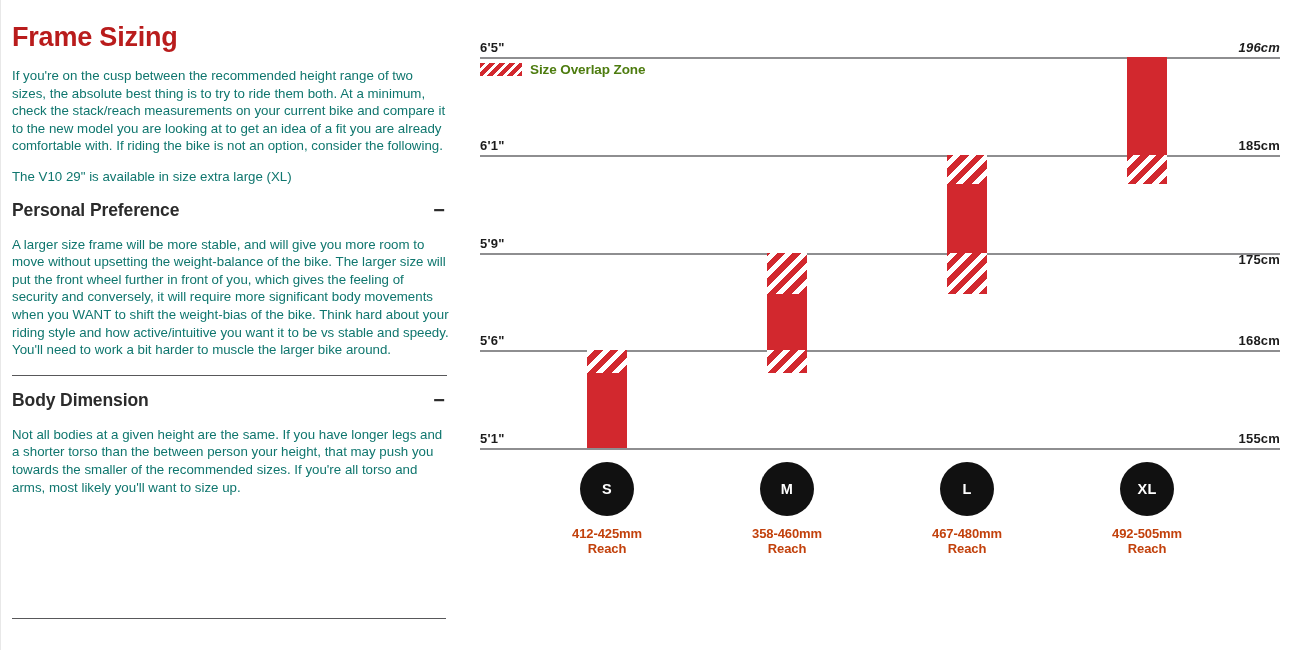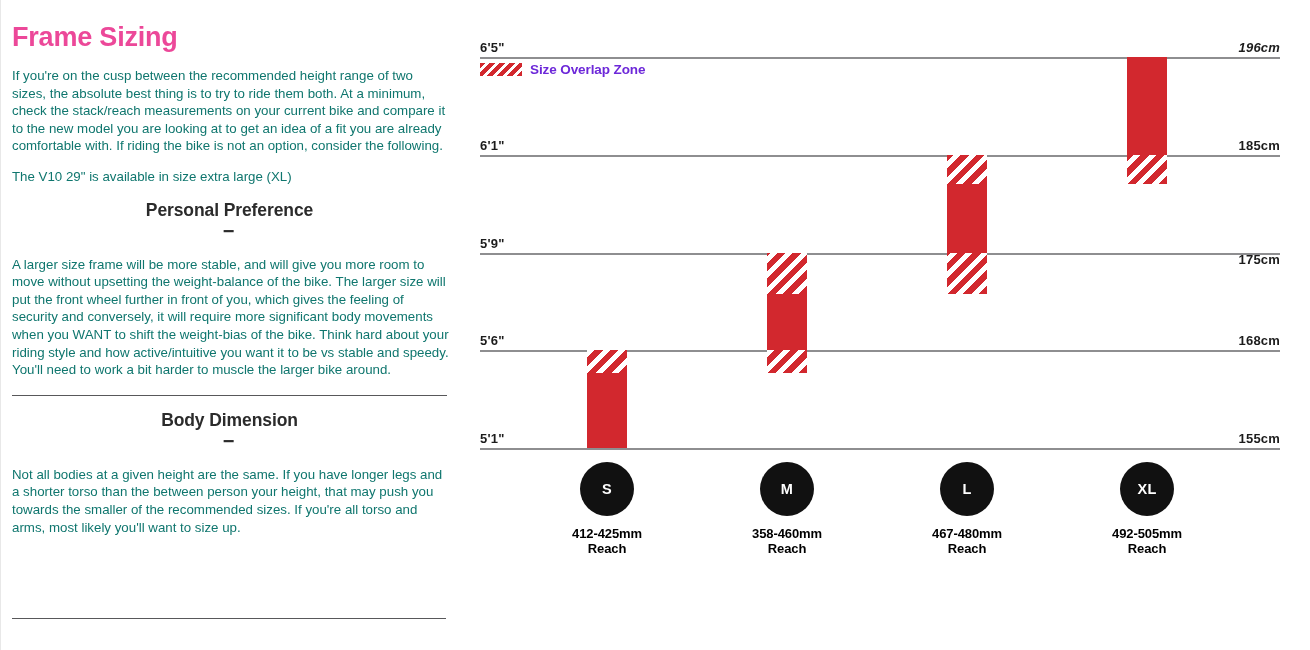--- a/index.html
+++ b/index.html
@@ -14,21 +14,21 @@
 
   
   .left-col {
     position: absolute;
     left: 12px; top: 0px;
     width: 446px; height: 650px;
   }
   .page-title {
     font-size: 27px;
     font-weight: bold;
-    color: #ec4899;
+    color: #b91c1c;
     letter-spacing: -0.2px;
     margin: 22px 0 14px 0;
     line-height: 1.15;
   }
   .body-copy {
     font-size: 13.3px;
     line-height: 17.6px;
     color: #0f766e;
     margin: 0 0 13px 0;
     max-width: 438px;
@@ -36,21 +36,20 @@
   .body-copy.tight { margin-bottom: 12px; }
 
   .accordion-sec { margin-top: 14px; }
   .accordion-head {
     display: flex;
     align-items: center;
     justify-content: space-between;
     width: 435px;
     cursor: pointer;
     padding-bottom: 2px;
-    flex-direction: column;
   }
   .accordion-title {
     font-size: 17.5px;
     font-weight: bold;
     color: #2b2b2b;
     letter-spacing: -0.1px;
   }
   .accordion-toggle {
     font-size: 20px;
     color: #2b2b2b;
@@ -114,21 +113,21 @@
     width: 42px; height: 13px;
     background-image: repeating-linear-gradient(
       -45deg,
       #d2282e 0px, #d2282e 4px,
       #ffffff 4px, #ffffff 7px
     );
   }
   .legend-label {
     font-size: 13.5px;
     font-weight: bold;
-    color: #6d28d9;
+    color: #4d7c0f;
     letter-spacing: -0.1px;
   }
 
   .bar {
     position: absolute;
     width: 40px;
   }
   .seg { position: absolute; left: 0; width: 40px; }
   .seg-solid { background: #d2282e; }
   .seg-stripe {
@@ -160,21 +159,21 @@
     display: flex;
     align-items: center;
     justify-content: center;
     margin: 0 auto;
     letter-spacing: 0.3px;
   }
   .badge-reach {
     margin-top: 10px;
     font-size: 13px;
     font-weight: bold;
-    color: #000000;
+    color: #c2410c;
     line-height: 15px;
     letter-spacing: -0.1px;
   }
 
   .bottom-rule {
     position: absolute;
     left: 12px; top: 618px;
     width: 434px; height: 1px;
     background: #58585a;
   }

